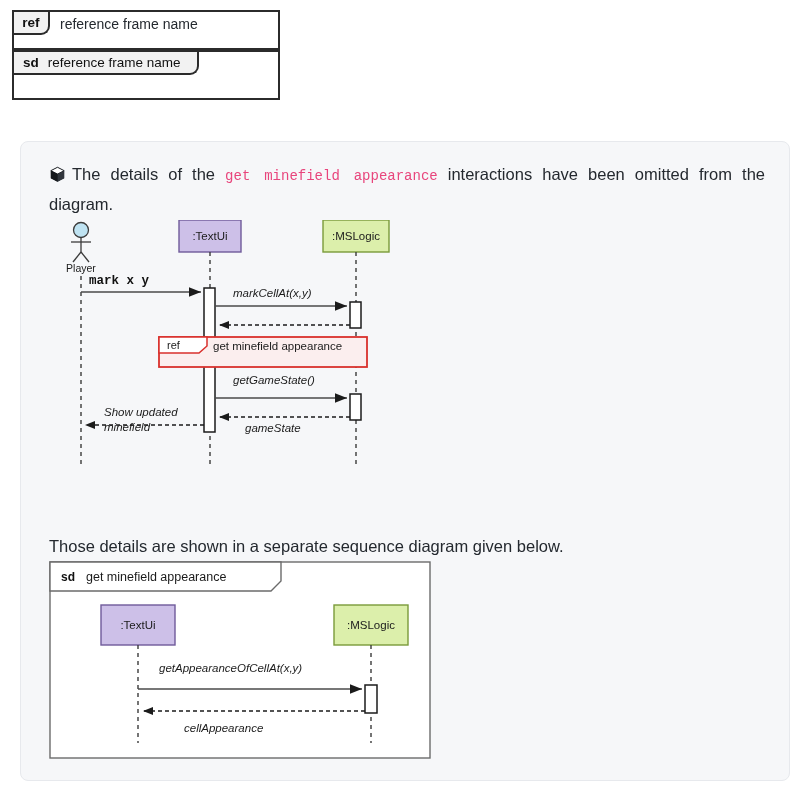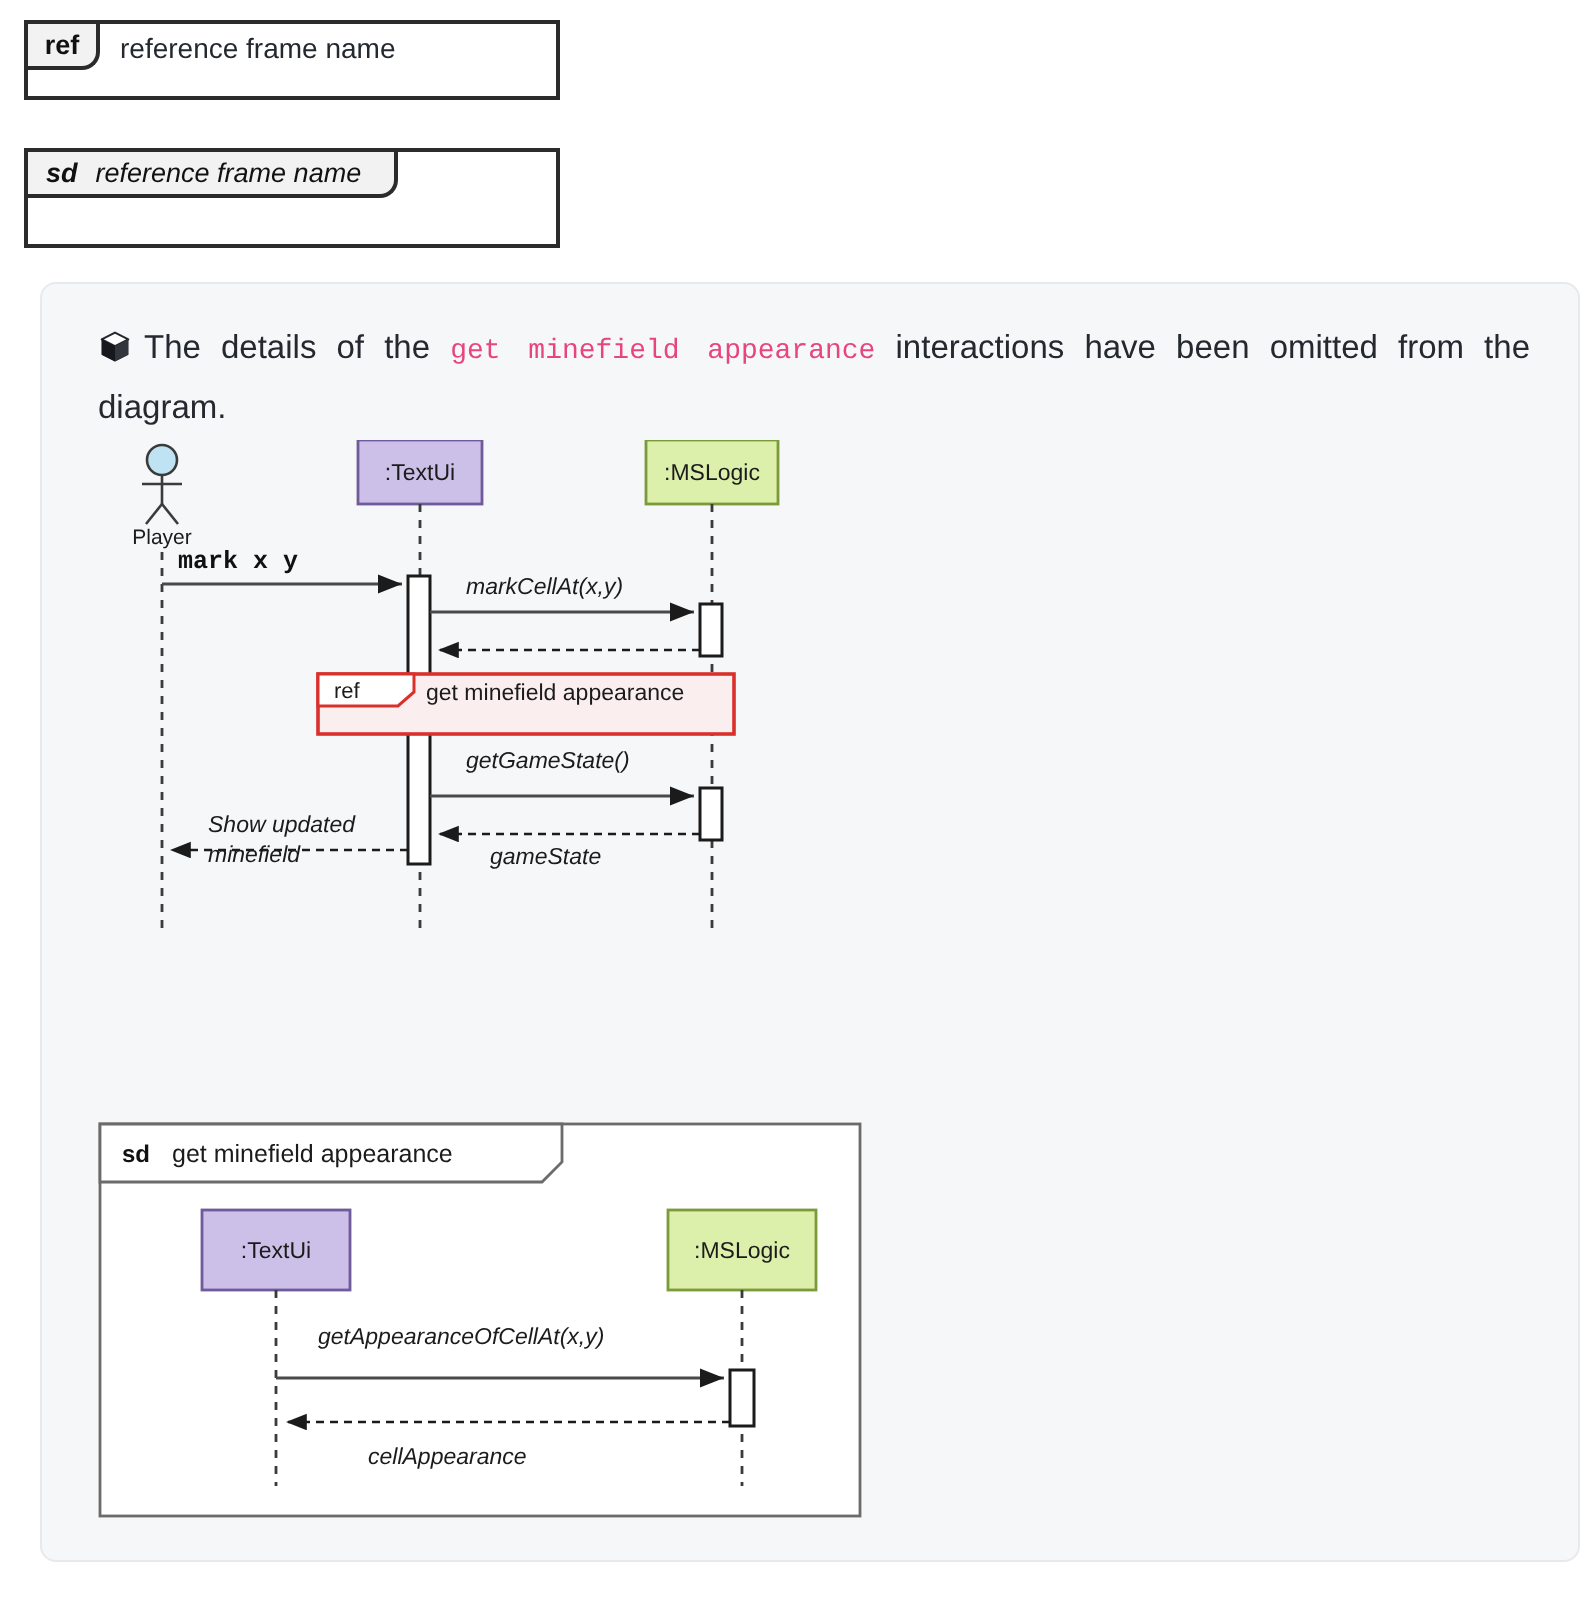--- a/index.html
+++ b/index.html
@@ -8,21 +8,21 @@
     font-family:"Liberation Sans", sans-serif;
     color:#1f2328;overflow:hidden;position:relative;
   }
   
   .legend-wrap{position:absolute;left:12px;top:10px;}
   .frame-box{
     position:relative;background:#ffffff;border:2px solid #2b2b2b;
     box-sizing:border-box;
   }
   .frame-ref{width:268px;height:40px;}
-  .frame-sd{width:268px;height:50px;margin-top:24px;font-style:italic;}
+  .frame-sd{width:268px;height:50px;margin-top:0;}
   .tab{
     position:absolute;left:0;top:0;background:#f2f2f2;
     border-right:2px solid #2b2b2b;border-bottom:2px solid #2b2b2b;
     box-sizing:border-box;height:23px;line-height:21px;
     font-size:13.5px;color:#111;
     border-bottom-right-radius:9px;
   }
   .tab-ref{width:36px;text-align:center;font-weight:bold;}
   .tab-sd{padding:0 16px 0 9px;}
   .tab-sd .kw{font-weight:bold;margin-right:9px;}
@@ -157,20 +157,21 @@
       <line x1="301" y1="197" x2="170" y2="197" stroke="#1b1b1b" stroke-width="1.3" stroke-dasharray="4,3" marker-end="url(#arrOpen)"></line>
       <text class="lbl msg" x="196" y="212">gameState</text>
 
       <text class="lbl msg" x="55" y="196">Show updated</text>
       <text class="lbl msg" x="55" y="211">minefield</text>
       <line x1="155" y1="205" x2="36" y2="205" stroke="#1b1b1b" stroke-width="1.3" stroke-dasharray="4,3" marker-end="url(#arrOpen)"></line>
 
     </svg>
   </div>
 
+  <div class="para2">Those details are shown in a separate sequence diagram given below.</div>
 
   <div class="diagram2">
     <svg width="385" height="200" viewBox="0 0 385 200">
 
       <rect x="1" y="1" width="380" height="196" fill="#ffffff" stroke="#6b6b6b" stroke-width="1.4"></rect>
       <path d="M1,1 H232 L232,20 L222,30 H1 Z" fill="#ffffff" stroke="#6b6b6b" stroke-width="1.4"></path>
       <text class="lbl sdkw" x="12" y="20">sd</text>
       <text class="lbl sdname" x="37" y="20">get minefield appearance</text>
 
       <g>

